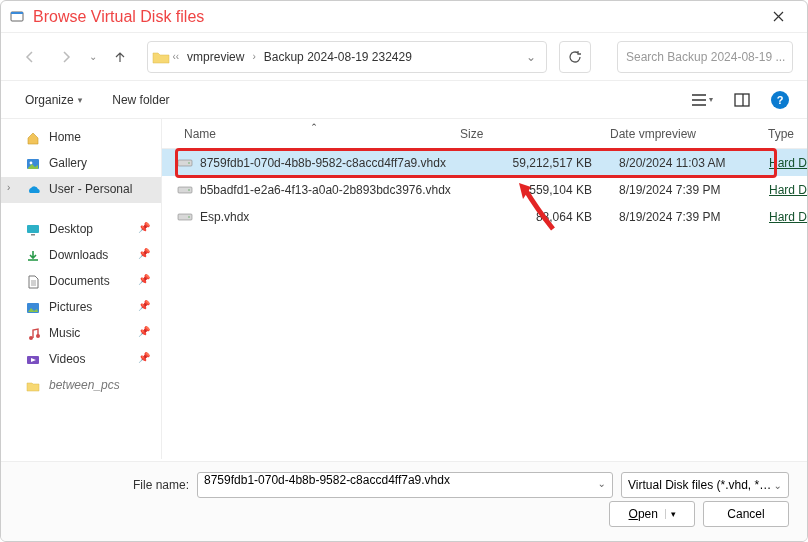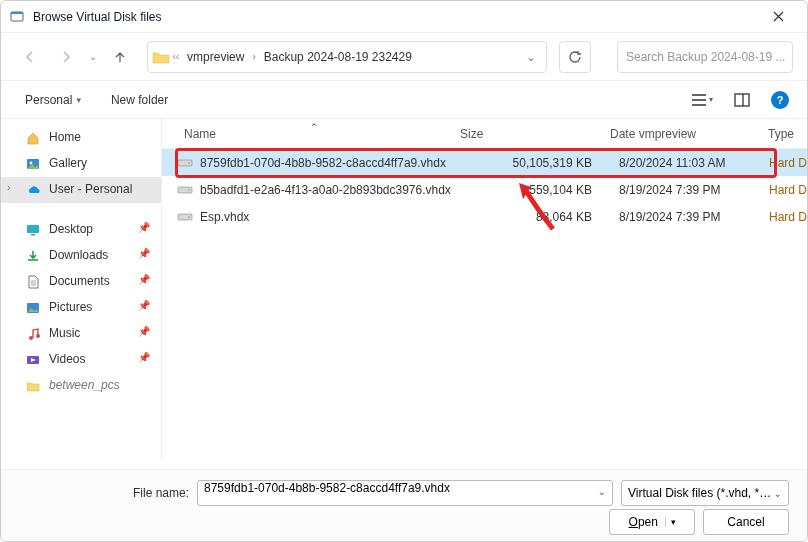--- a/index.html
+++ b/index.html
@@ -1,20 +1,20 @@
 <!DOCTYPE html>
 <html><head>
 <meta charset="utf-8">
 <style>
 * { margin: 0; padding: 0; box-sizing: border-box; font-family: 'Segoe UI', Tahoma, sans-serif; font-size: 12px; }
 body { background: #fff; width: 808px; height: 542px; overflow: hidden; border: 1px solid #ccc; border-radius: 6px; position: relative; }
 
 .titlebar { display: flex; align-items: center; height: 32px; padding: 0 8px; border-bottom: 1px solid #eee; }
 .titlebar .app-icon { width: 16px; height: 16px; margin-right: 8px; }
-.titlebar .title { flex: 1; color: #0f172a; font-size: 12px; }
+.titlebar .title { flex: 1; color: #ef4444; font-size: 16px; }
 .titlebar .close { width: 42px; height: 30px; display: flex; align-items: center; justify-content: center; cursor: pointer; }
 
 .navbar { display: flex; align-items: center; height: 48px; padding: 0 14px; gap: 6px; border-bottom: 1px solid #eee; }
 .nav-btn { width: 30px; height: 30px; display: flex; align-items: center; justify-content: center; color: #555; cursor: pointer; border-radius: 4px; }
 .nav-btn.disabled { color: #bbb; }
 .nav-chev { color: #888; font-size: 10px; padding: 0 2px; }
 .address { flex: 1; display: flex; align-items: center; border: 1px solid #ddd; border-radius: 4px; height: 32px; padding: 0 4px; margin-left: 6px; gap: 2px; max-width: 400px; }
 .address .folder-icon { width: 18px; height: 14px; }
 .address .crumb { padding: 2px 6px; color: #333; cursor: pointer; border-radius: 3px; }
 .address .sep { color: #888; font-size: 10px; }
@@ -46,26 +46,26 @@
 .fl-header .hdate { flex: 0 0 150px; }
 .fl-header .htype { flex: 1; margin-left: 8px; }
 .sort-car { position: absolute; top: -5px; left: 50%; transform: translateX(-50%); color: #333; font-size: 9px; }
 
 .fl-row { display: flex; align-items: center; height: 27px; padding-left: 14px; color: #333; cursor: pointer; }
 .fl-row.selected { background: #cde8f8; }
 .fl-row .ficon { width: 18px; display: flex; align-items: center; justify-content: center; margin-right: 6px; }
 .fl-row .fname { flex: 0 0 252px; white-space: nowrap; overflow: hidden; text-overflow: ellipsis; }
 .fl-row .fsize { flex: 0 0 150px; text-align: right; padding-right: 10px; }
 .fl-row .fdate { flex: 0 0 150px; margin-left: 17px; }
-.fl-row .ftype { flex: 1; color: #a16207; white-space: nowrap; overflow: hidden; }
+.fl-row .ftype { flex: 1; color: #14532d; white-space: nowrap; overflow: hidden; text-decoration: underline; }
 
 .highlight-box { position: absolute; border: 3px solid #e32424; border-radius: 4px; pointer-events: none; left: 174px; top: 29px; width: 602px; height: 30px; }
 .arrow-anno { position: absolute; left: 506px; top: 60px; pointer-events: none; }
 
-.bottom { border-top: 1px solid #eee; padding: 10px 18px 6px 18px; background: #fbfbfb; position: absolute; left: 0; right: 0; bottom: 0; }
+.bottom { border-top: 1px solid #eee; padding: 10px 18px 14px 18px; background: #fbfbfb; position: absolute; left: 0; right: 0; bottom: 0; }
 .fn-row { display: flex; align-items: center; gap: 8px; }
 .fn-label { width: 170px; text-align: right; color: #333; }
 .fn-input { flex: 1; height: 26px; border: 1px solid #bbb; border-radius: 3px; padding: 0 22px 0 6px; position: relative; background: #fff; }
 .fn-input .dd { position: absolute; right: 6px; top: 5px; color: #666; font-size: 10px; }
 .filter { width: 168px; height: 26px; border: 1px solid #bbb; border-radius: 3px; display: flex; align-items: center; padding: 0 6px; background: #fff; justify-content: space-between; cursor: pointer; }
 .btn-row { display: flex; justify-content: flex-end; gap: 8px; margin-top: 3px; }
 .btn { width: 86px; height: 26px; border: 1px solid #bbb; border-radius: 3px; background: #fff; cursor: pointer; display: flex; align-items: center; justify-content: center; gap: 4px; }
 .btn .accel { text-decoration: underline; }
 .btn .chv { font-size: 9px; }
 svg { display: block; }
@@ -124,21 +124,21 @@
         <path d="M10 1 L10 4 L13 4" stroke="#555" stroke-width="1.3" fill="none"></path>
       </svg>
   </div>
   <div class="search">
     <span>Search Backup 2024-08-19 ...</span>
   </div>
 </div>
 
 <div class="toolbar">
   <div class="tb">
-    <span>Personal</span>
+    <span>Organize</span>
     <span style="font-size:9px;color:#666">▾</span>
   </div>
   <div class="tb">
     <span>New folder</span>
   </div>
   <div class="spacer"></div>
   <div class="view-icon">
     <svg width="16" height="14">
         <path d="M1 2h14M1 7h14M1 12h14" stroke="#333" stroke-width="1.6"></path>
       </svg>
@@ -266,21 +266,21 @@
     </div>
 
     <div class="fl-row selected">
       <span class="ficon">
           <svg width="16" height="10">
             <rect x="1" y="2" width="14" height="6" rx="1" fill="#d8d8d8" stroke="#888" stroke-width="0.6"></rect>
             <circle cx="12" cy="5" r="0.8" fill="#6a6"></circle>
           </svg>
         </span>
       <span class="fname">8759fdb1-070d-4b8b-9582-c8accd4ff7a9.vhdx</span>
-      <span class="fsize">50,105,319 KB</span>
+      <span class="fsize">59,212,517 KB</span>
       <span class="fdate">8/20/2024 11:03 AM</span>
       <span class="ftype">Hard D</span>
     </div>
     <div class="fl-row">
       <span class="ficon">
           <svg width="16" height="10">
             <rect x="1" y="2" width="14" height="6" rx="1" fill="#d8d8d8" stroke="#888" stroke-width="0.6"></rect>
             <circle cx="12" cy="5" r="0.8" fill="#6a6"></circle>
           </svg>
         </span>

